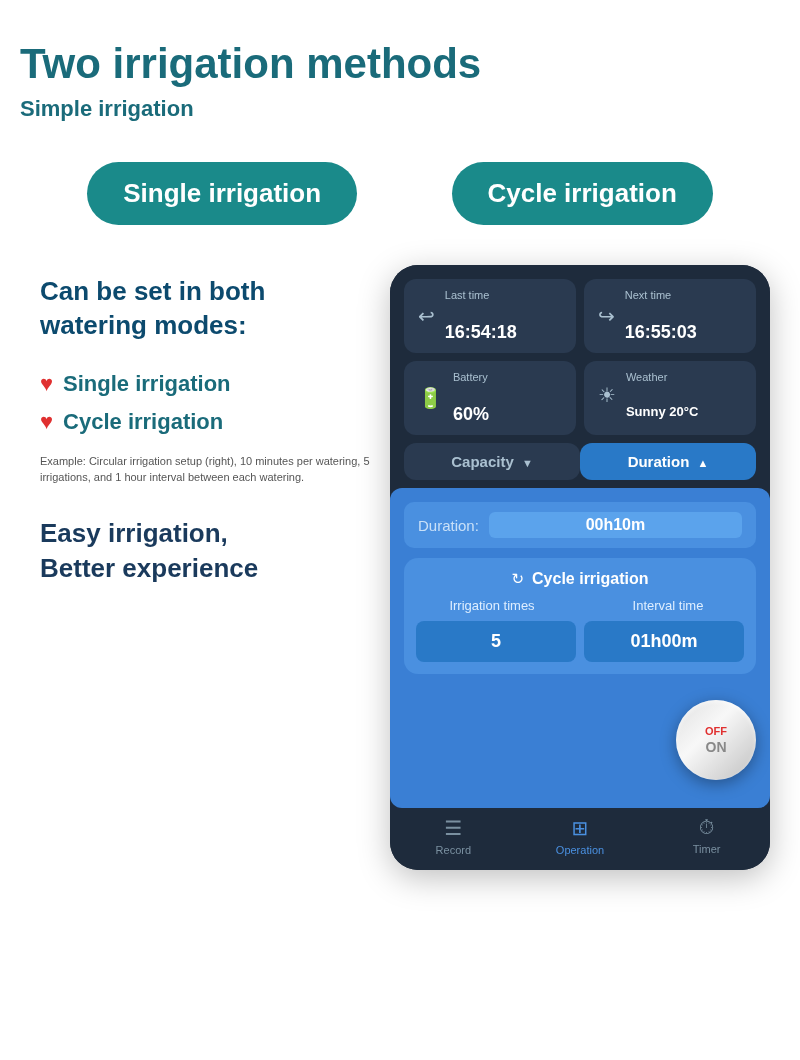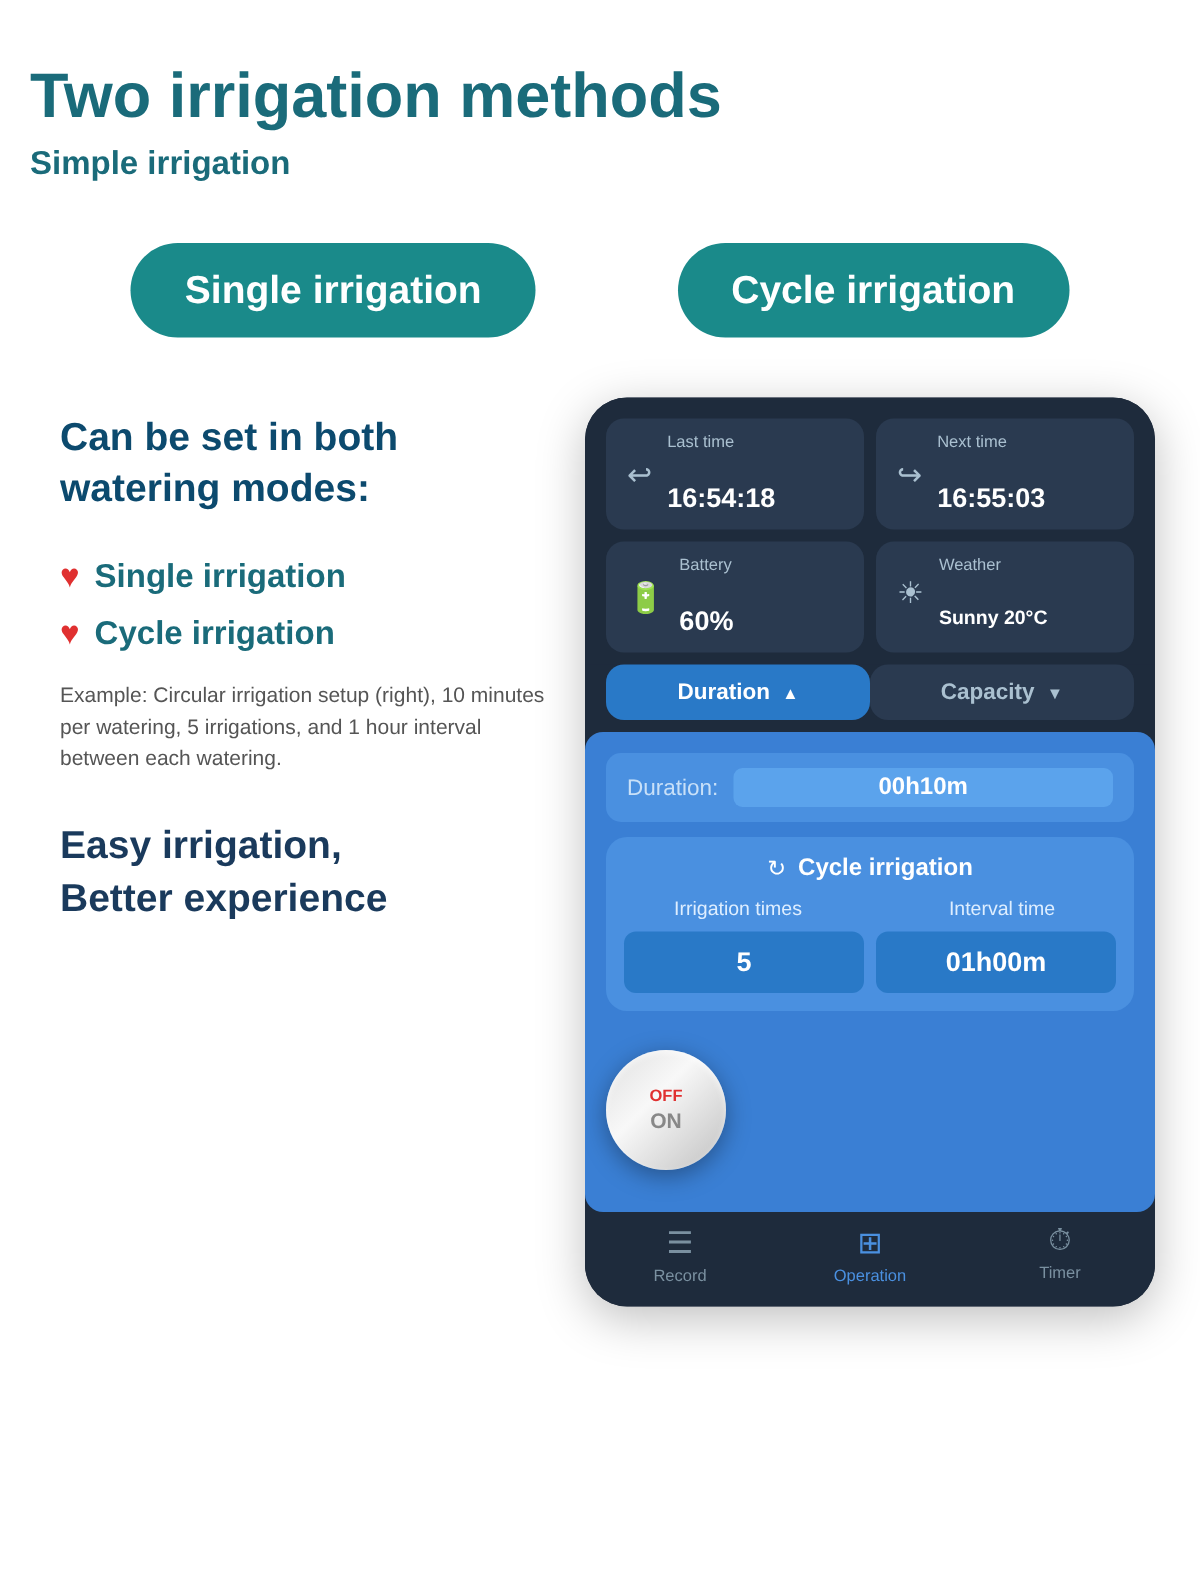--- a/index.html
+++ b/index.html
@@ -72,21 +72,21 @@
     .heart-icon {
       color: #e03030;
       font-size: 22px;
     }
     .bullet-label {
       font-size: 22px;
       font-weight: 800;
       color: #1a6b7a;
     }
     .example-text {
-      font-size: 14px;
+      font-size: 11px;
       color: #555;
       line-height: 1.5;
       margin: 18px 0 30px;
     }
     .easy-text {
       font-size: 26px;
       font-weight: 900;
       color: #1a3a5c;
       line-height: 1.35;
     }
@@ -243,21 +243,21 @@
       padding: 10px 0;
       text-align: center;
       color: #fff;
       font-size: 18px;
       font-weight: 700;
     }
 
     
     .knob-area {
       display: flex;
-      justify-content: flex-start;
+      justify-content: flex-end;
       align-items: center;
       padding: 10px 0 14px;
     }
     .knob {
       width: 80px;
       height: 80px;
       border-radius: 50%;
       background: linear-gradient(135deg, #e0e0e0 0%, #f8f8f8 40%, #c0c0c0 100%);
       display: flex;
       flex-direction: column;
@@ -379,27 +379,27 @@
           <span class="card-icon">☀</span>
           <div>
             <div class="info-label">Weather</div>
             <div class="info-value" style="font-size:13px;">Sunny 20°C</div>
           </div>
         </div>
       </div>
     </div>
 
     <div class="phone-tabs">
+      <div class="tab-btn inactive">
+        <span>Capacity</span>
+        <span class="tab-arrow">▼</span>
+      </div>
       <div class="tab-btn active">
         <span>Duration</span>
         <span class="tab-arrow">▲</span>
-      </div>
-      <div class="tab-btn inactive">
-        <span>Capacity</span>
-        <span class="tab-arrow">▼</span>
       </div>
     </div>
 
     <div class="phone-content">
 
       <div class="duration-row">
         <span class="duration-label">Duration:</span>
         <span class="duration-value">00h10m</span>
       </div>
 

